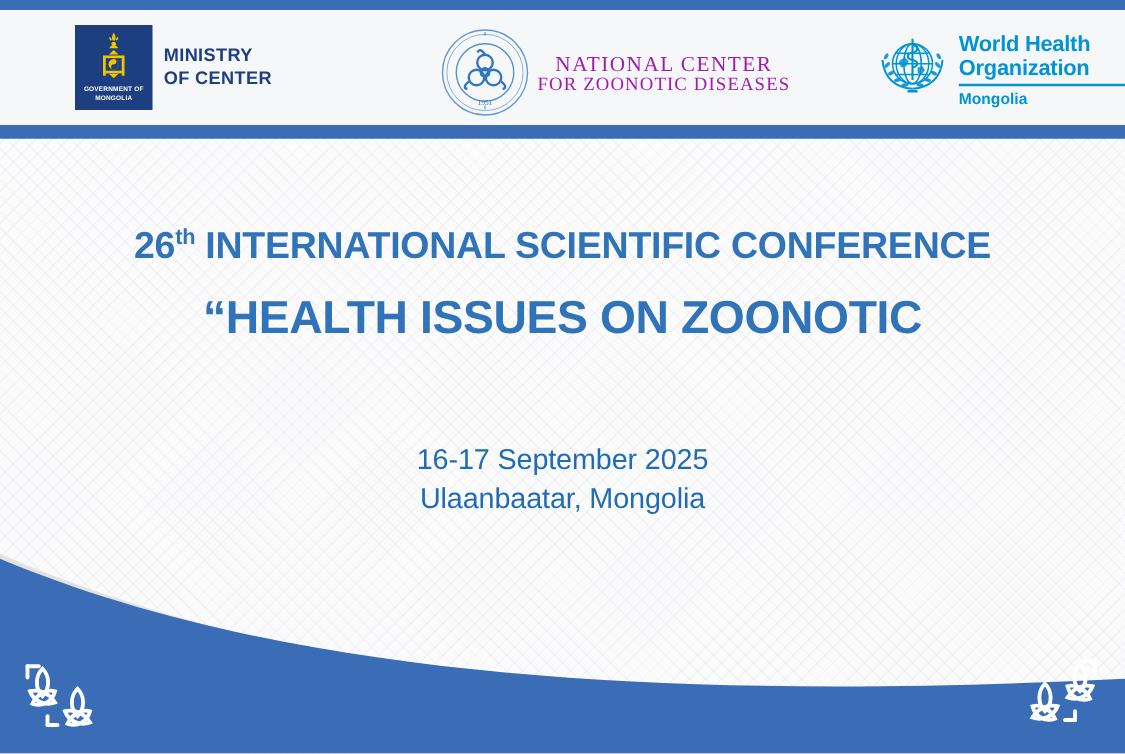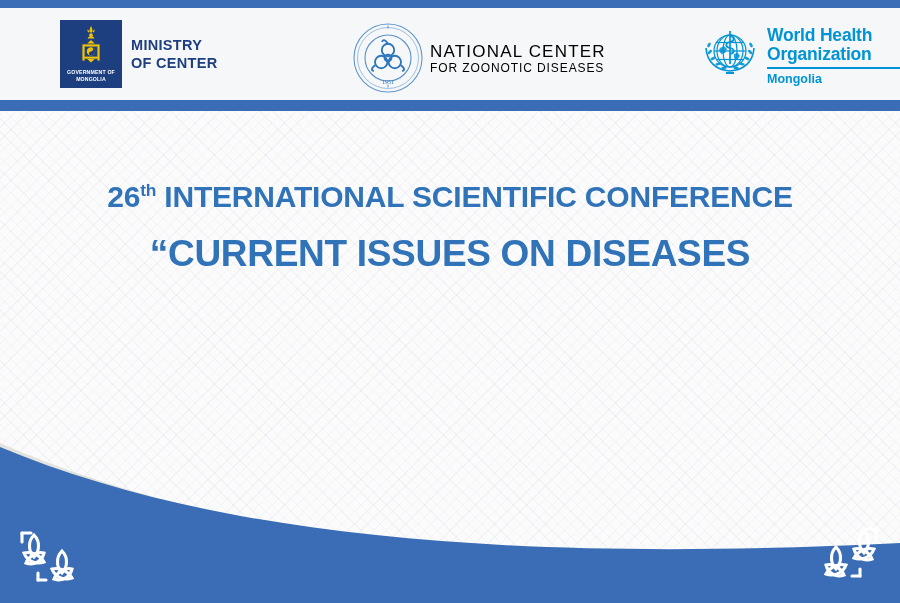--- a/index.html
+++ b/index.html
@@ -114,30 +114,31 @@
   
   .logo-nczd {
     position: absolute;
     left: 352px;
     top: 14px;
     display: flex;
     align-items: center;
   }
   .nczd-words {
     margin-left: 6px;
-    color: #000000;
-    font-family: Liberation Sans, sans-serif;
+    color: #a21caf;
+    font-family: Liberation Serif, serif;
+    text-align: center;
   }
   .nczd-line1 {
     font-size: 17px;
     letter-spacing: 1.2px;
     line-height: 19px;
   }
   .nczd-line2 {
-    font-size: 12px;
+    font-size: 15px;
     letter-spacing: 0.9px;
     line-height: 14px;
   }
 
   
   .logo-who {
     position: absolute;
     left: 700px;
     top: 16px;
     display: flex;
@@ -353,23 +354,27 @@
       </div>
     </div>
 
   </div>
 
   <div class="main">
 
     <div class="conf-line"><span>26</span><sup>th</sup><span> INTERNATIONAL SCIENTIFIC CONFERENCE</span></div>
 
     <div class="conf-title">
-      <div>“CURRENT ISSUES ON DISEASES</div>
+      <div>“HEALTH ISSUES ON ZOONOTIC</div>
     </div>
 
+    <div class="conf-when">
+      <div>16-17 September 2025</div>
+      <div>Ulaanbaatar, Mongolia</div>
+    </div>
 
   </div>
 
   <svg class="wave" viewBox="0 0 900 160" preserveAspectRatio="none">
     <path d="M0 0 C 220 96 520 132 900 116 L900 160 L0 160 Z" fill="#e2e3de"></path>
     <path d="M0 4 C 210 92 500 120 900 100 L900 160 L0 160 Z" fill="#3a6db5"></path>
   </svg>
 
   <svg class="knot knot-left" width="74" height="56" viewBox="0 0 74 56">
     <g fill="none" stroke="#ffffff" stroke-width="3.1" stroke-linecap="round">

